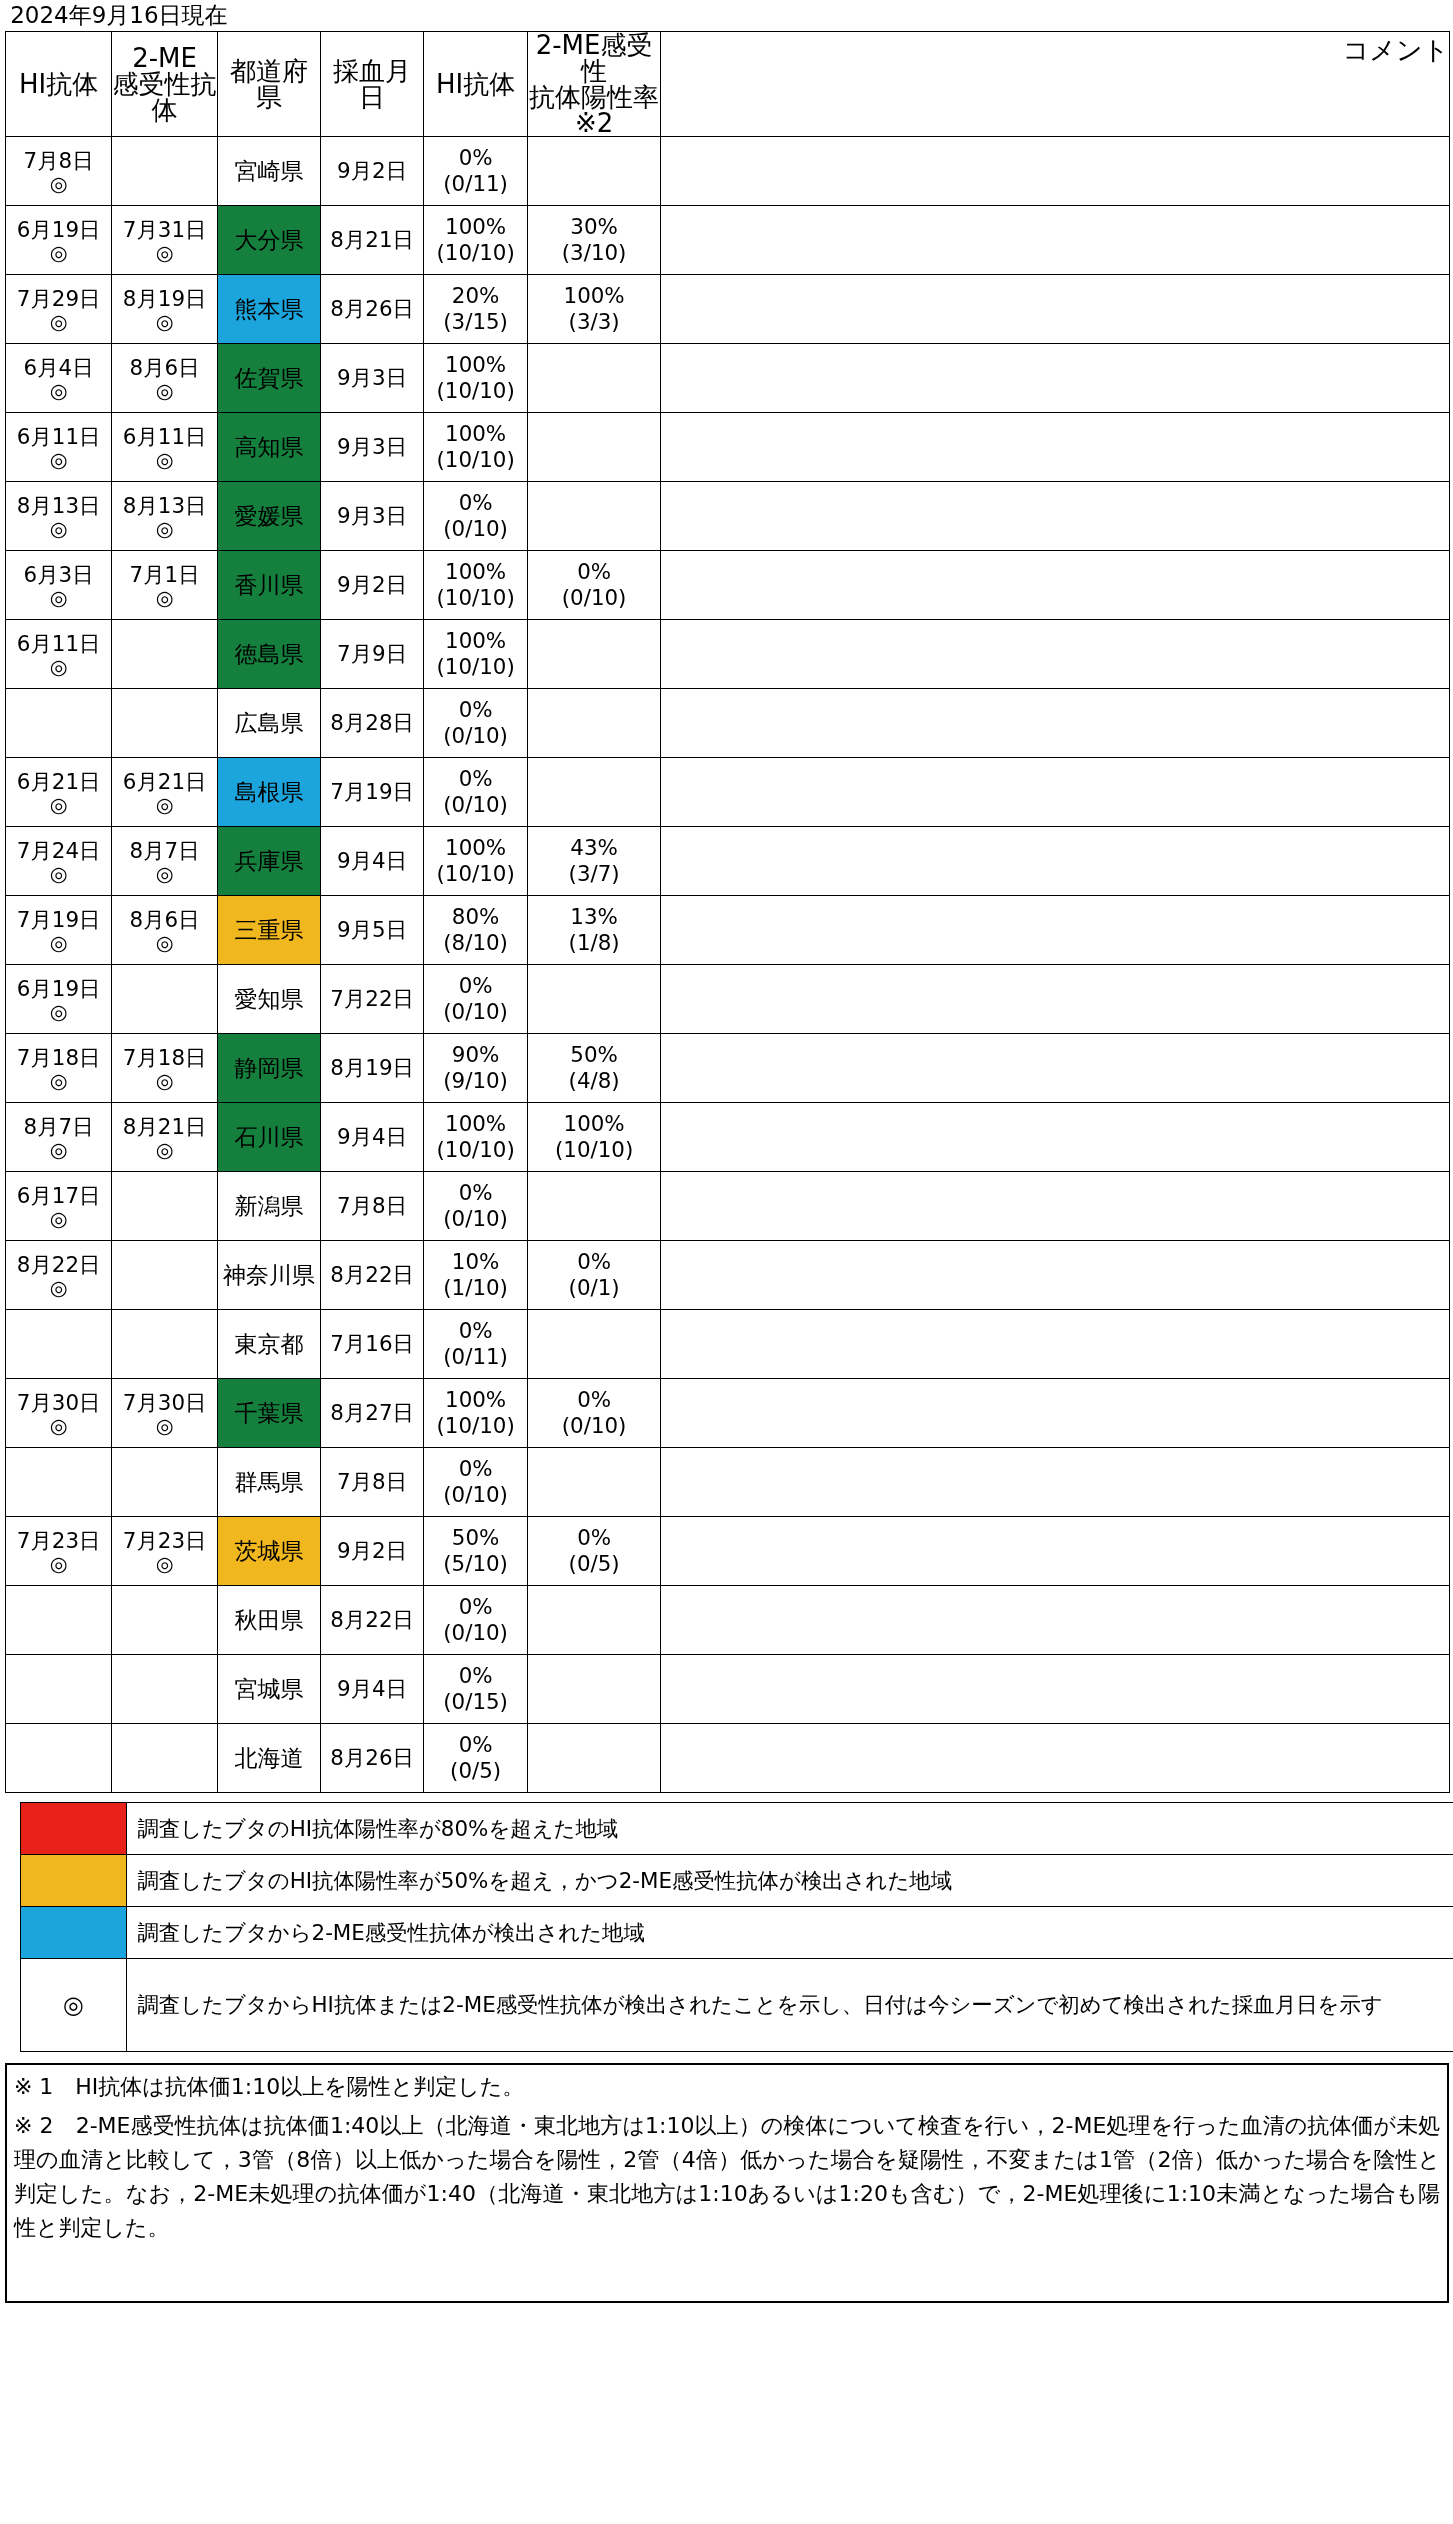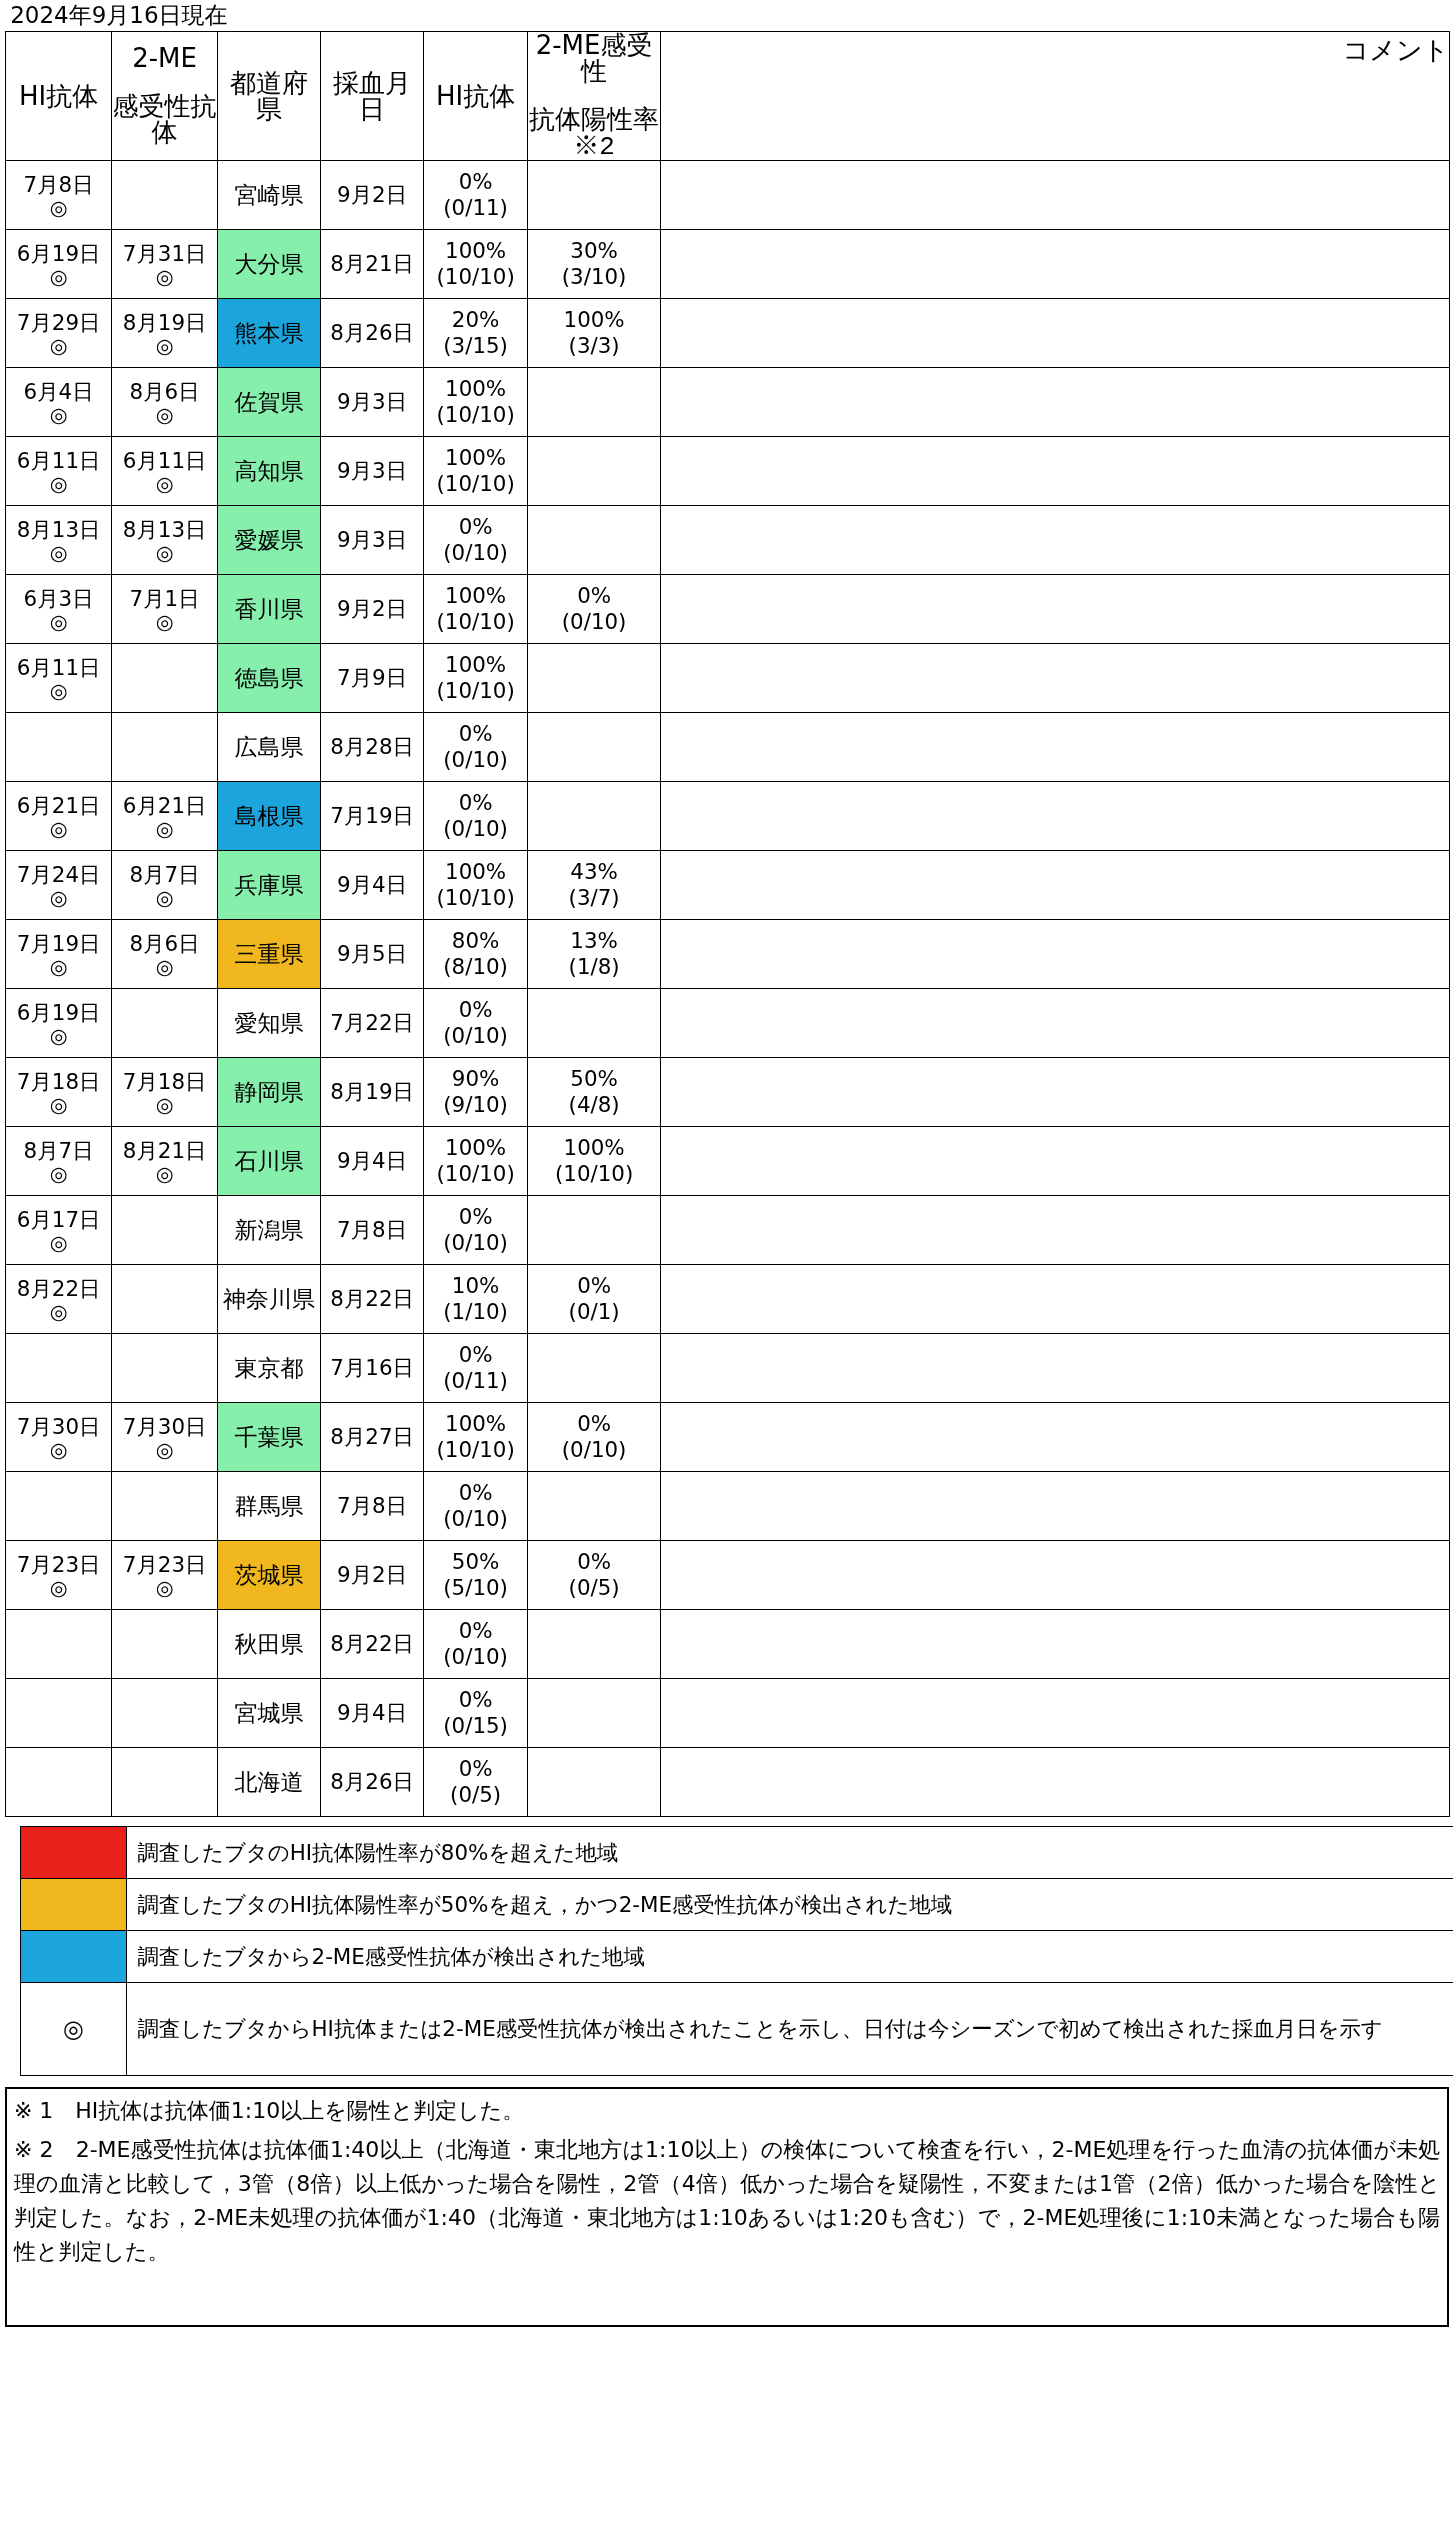--- a/index.html
+++ b/index.html
@@ -41,21 +41,21 @@
     padding:0;
     font-size:21.4px;
     line-height:26px;
     font-weight:normal;
   }
   table.main thead th{
     height:67px;
     font-size:26px;
   }
   table.main thead th .hl{display:block;}
-  table.main thead th .hl2{display:block;margin-top:24px;font-family:Liberation Mono, monospace;}
+  table.main thead th .hl2{display:block;}
   table.main th.comment-head{
     text-align:right;
     padding-left:8.6px;
     vertical-align:top;
     padding-top:5.1px;
   }
   table.main tbody td{height:68px;}
 
   .date-cell{
     line-height:25px;
@@ -66,21 +66,21 @@
   .date-cell .mk{display:block;font-size:20.5px;line-height:22px;}
   .pct{
     line-height:26.5px;
     font-size:21.4px;
     white-space:nowrap;
   }
   .pct .p{display:block;}
   .pct .f{display:block;}
   .pref{font-size:23px;white-space:nowrap;}
 
-  td.fill-red{background:#86efac;}
+  td.fill-red{background:#15803d;}
   td.fill-orange{background:#F0B71E;}
   td.fill-blue{background:#1CA5DD;}
 
   
   table.legend{
     border-collapse:collapse;
     table-layout:fixed;
     width:1444px;
     margin-top:8.6px;
     margin-left:15px;

